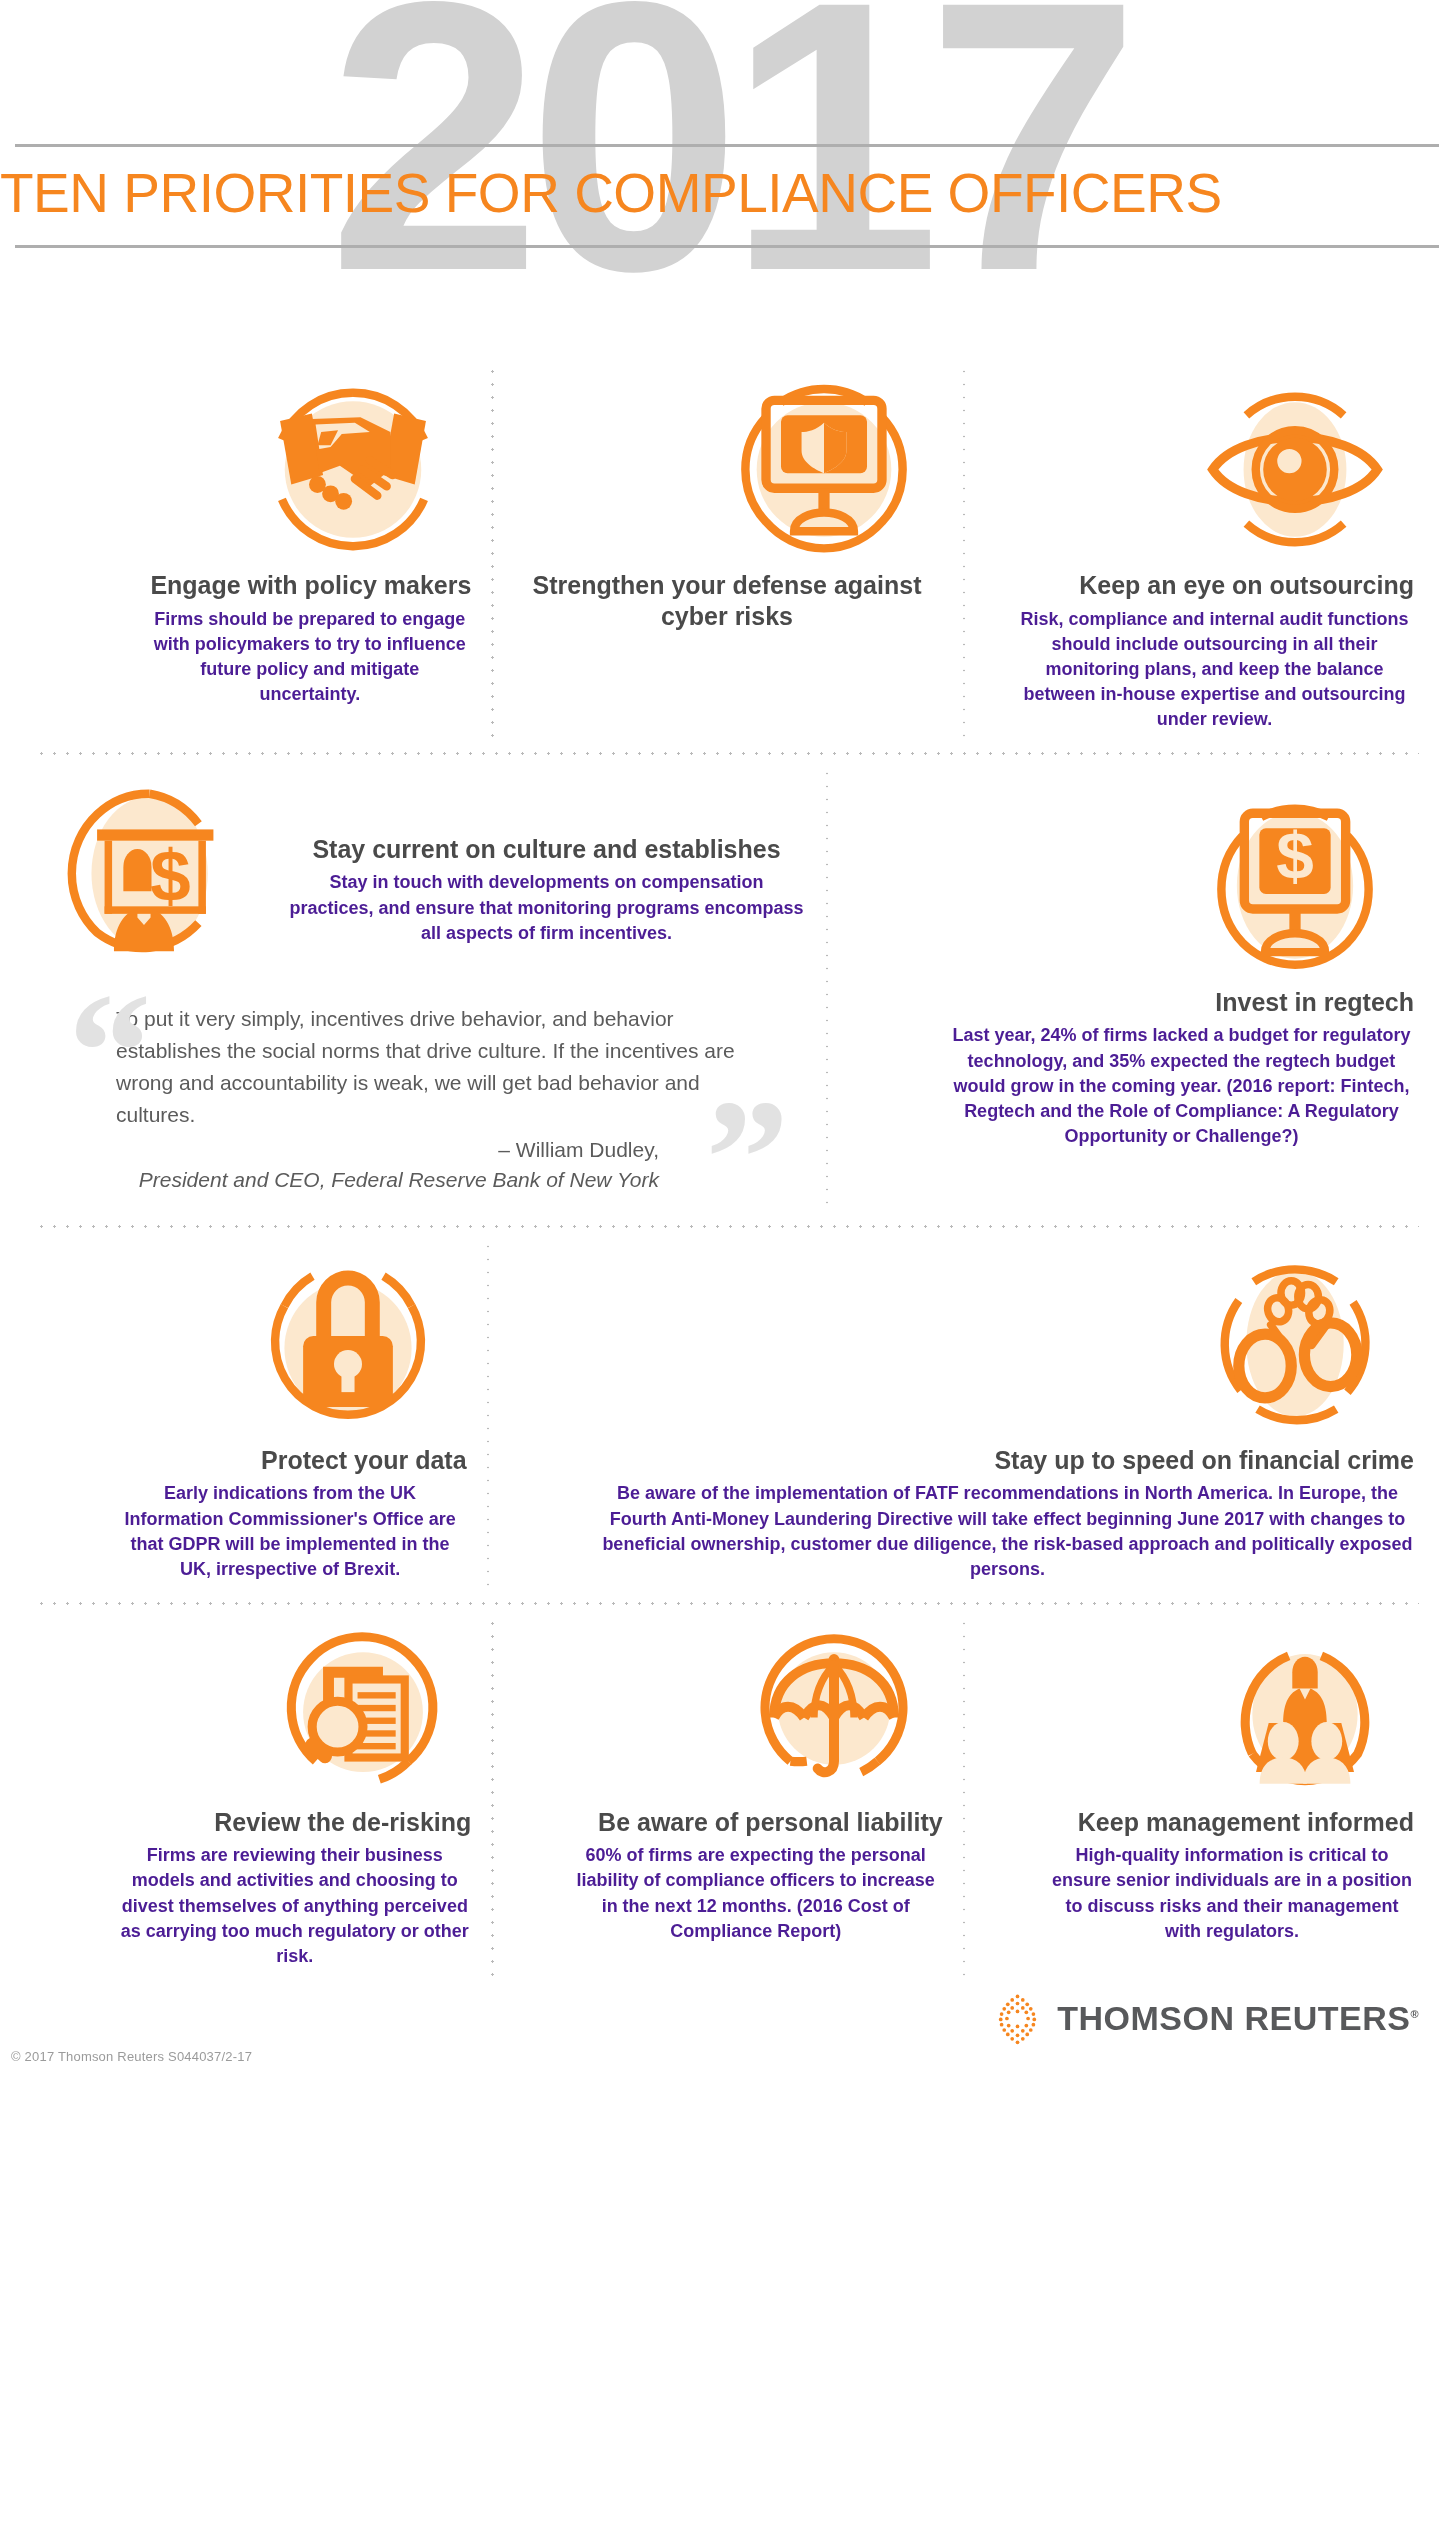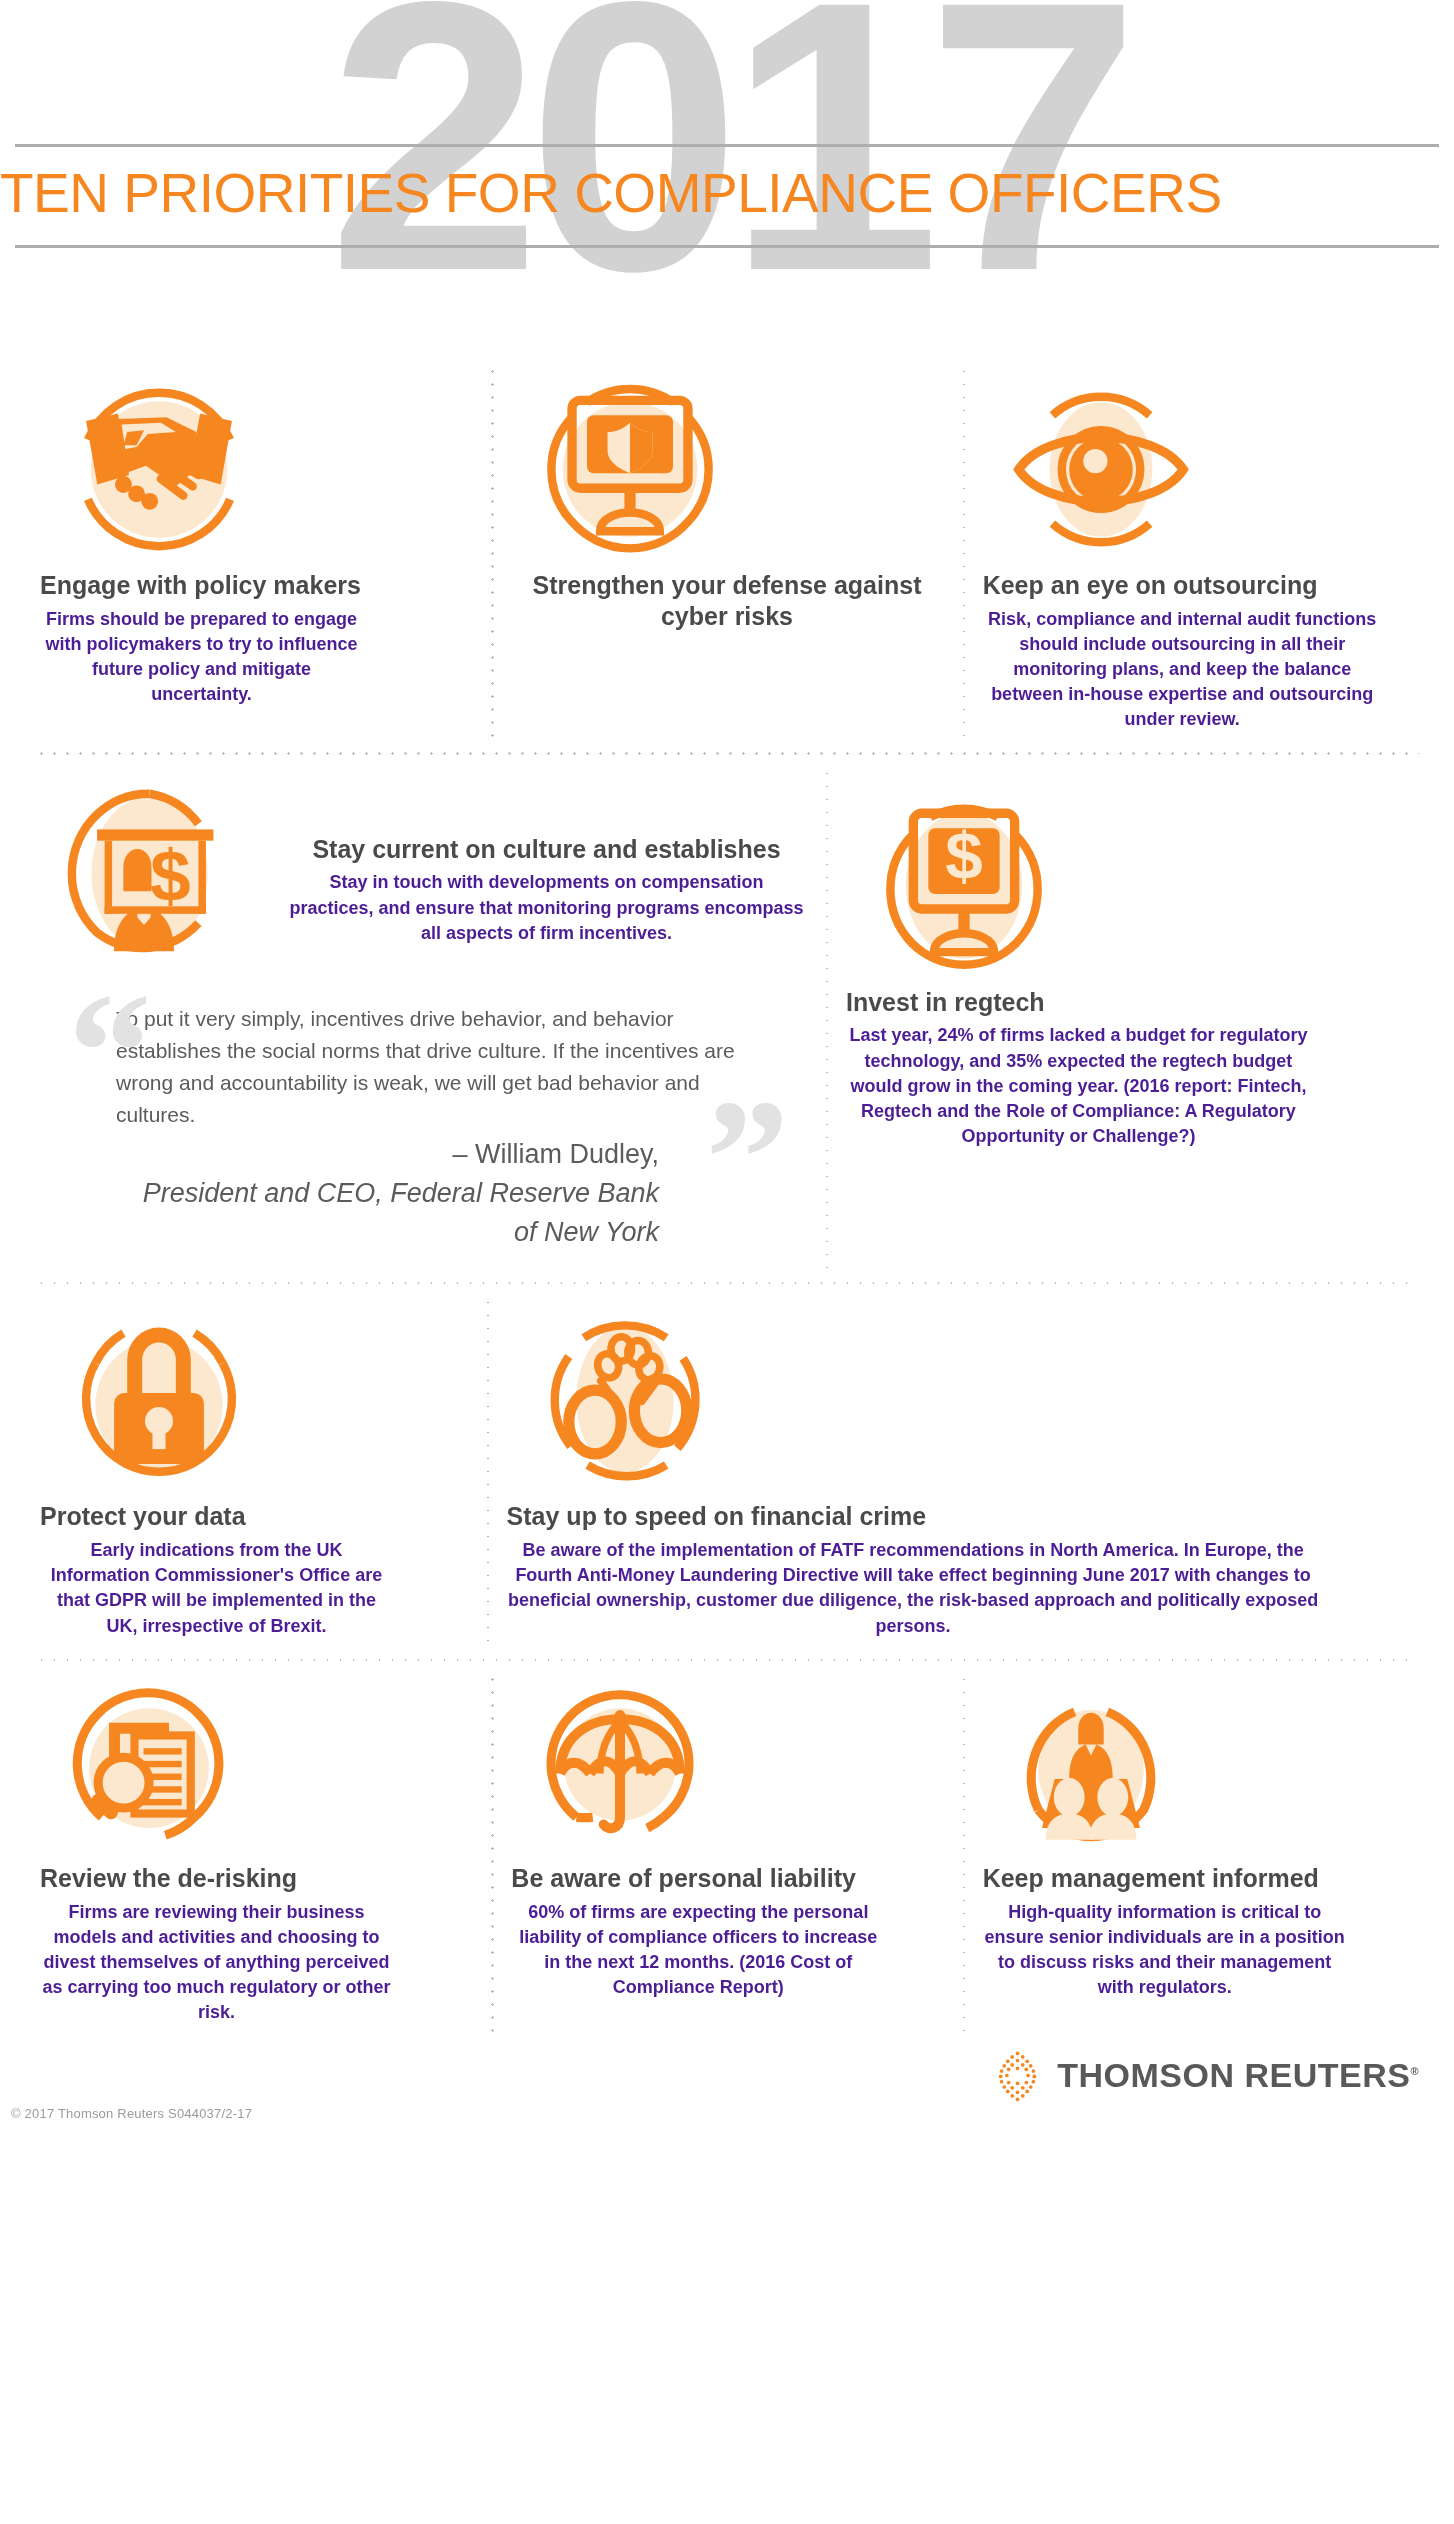--- a/index.html
+++ b/index.html
@@ -69,21 +69,21 @@
   }
   .row {
     display: flex;
     width: 100%;
     position: relative;
   }
   .cell {
     position: relative;
     display: flex;
     flex-direction: column;
-    align-items: flex-start;
+    align-items: flex-end;
     padding: 15px 20px 20px 20px;
   }
   .cell.c3 { width: 33.333%; }
   .cell.c-wide-left { width: 57%; }
   .cell.c-narrow-right { width: 43%; }
   .cell.c-narrow-left { width: 33%; }
   .cell.c-wide-right { width: 67%; }
 
   
   .vdot {
@@ -166,21 +166,21 @@
   }
   .qmark-open { left: 28px; top: -12px; }
   .qmark-close { right: 17px; top: 95px; }
   .quote-text {
     font-size: 21px;
     line-height: 1.52;
     color: #5b5b5b;
     text-align: left;
   }
   .quote-attr {
-    font-size: 27px;
+    font-size: 21px;
     line-height: 1.45;
     color: #5b5b5b;
     text-align: right;
     padding-right: 86px;
     margin-top: 4px;
   }
   .quote-attr .role { font-style: italic; display: block; }
 
   
   .footer {

